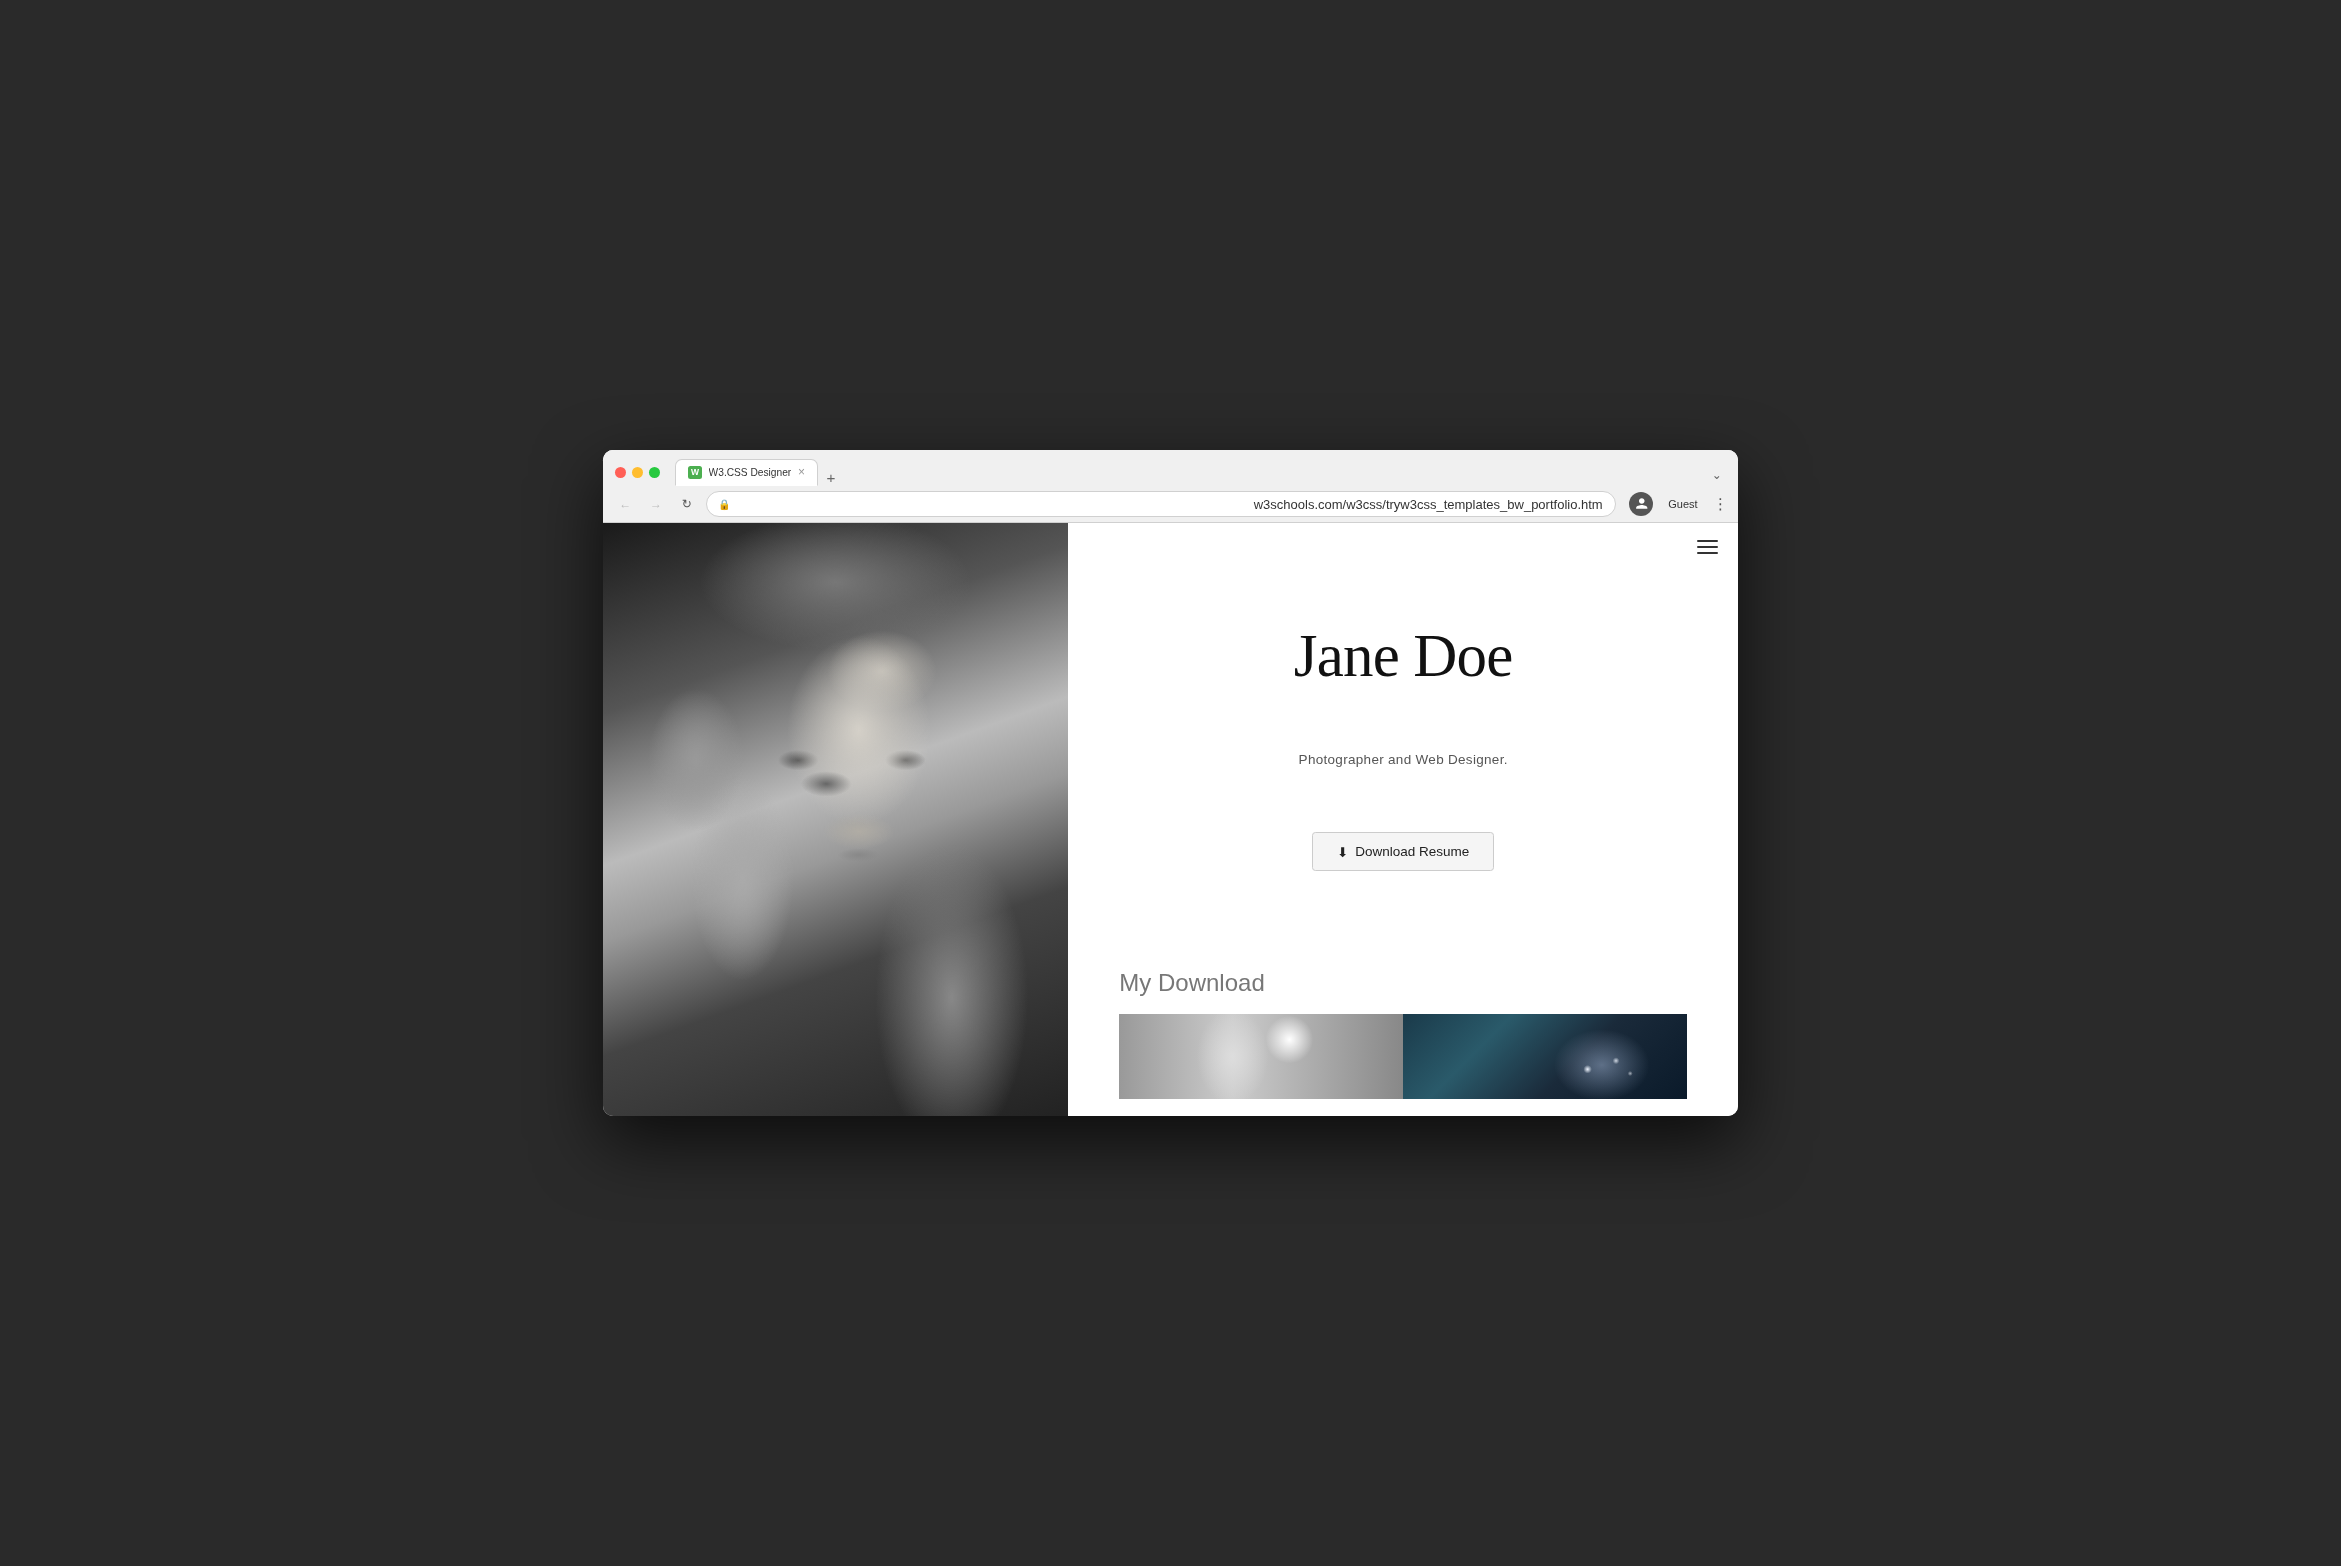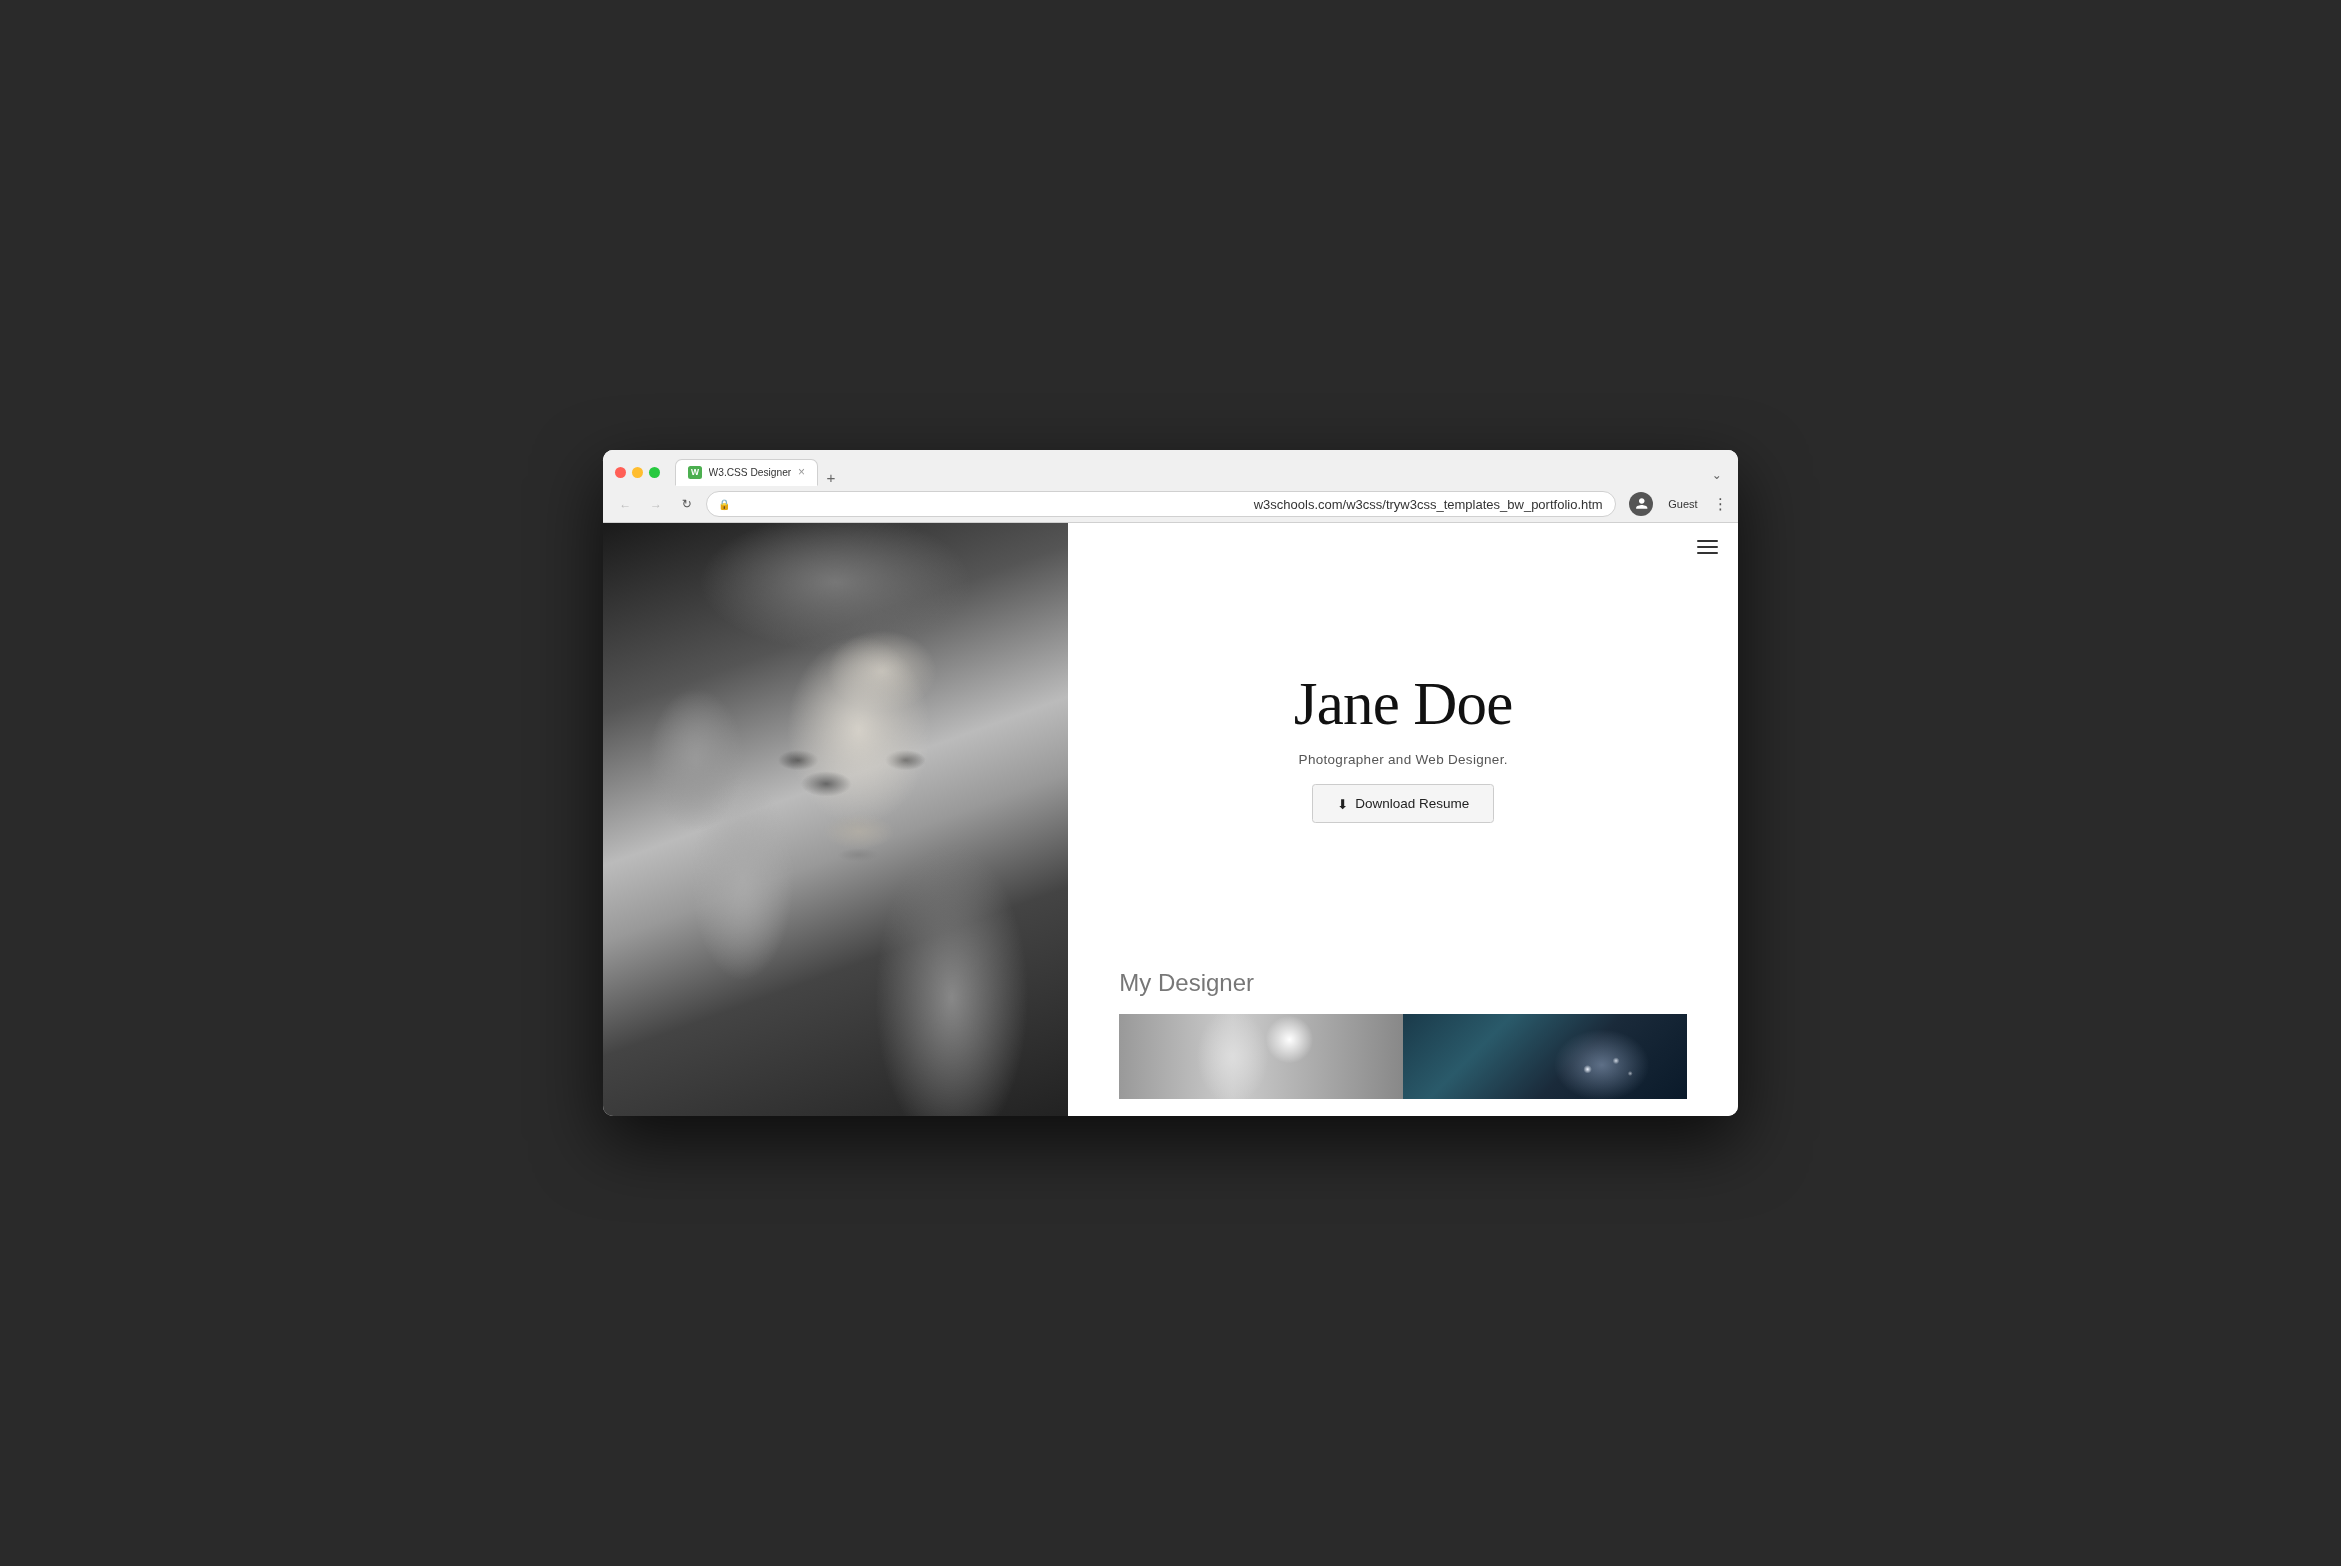--- a/index.html
+++ b/index.html
@@ -276,20 +276,21 @@
     }
 
     .hero-content {
       flex: 1;
       display: flex;
       flex-direction: column;
       justify-content: center;
       align-items: center;
       padding: 47px 68px;
       text-align: center;
+      gap: 48px;
     }
 
     .hero-name {
       font-size: 61px;
       font-weight: 400;
       color: #111;
       letter-spacing: -0.8px;
       margin-bottom: 13.5px;
       font-family: Georgia, serif;
     }
@@ -433,21 +434,21 @@
       <div class="hero-content">
         <h1 class="hero-name">Jane Doe</h1>
         <p class="hero-subtitle">Photographer and Web Designer.</p>
         <button class="download-btn">
           <span>⬇</span>
           <span>Download Resume</span>
         </button>
       </div>
 
       <div class="portfolio-section">
-        <h2 class="portfolio-title">My Designer</h2>
+        <h2 class="portfolio-title">My Download</h2>
         <div class="portfolio-grid">
           <div class="portfolio-thumb portfolio-thumb-1"></div>
           <div class="portfolio-thumb portfolio-thumb-2"></div>
         </div>
       </div>
 
     </div>
   </div>
 
 </div>

